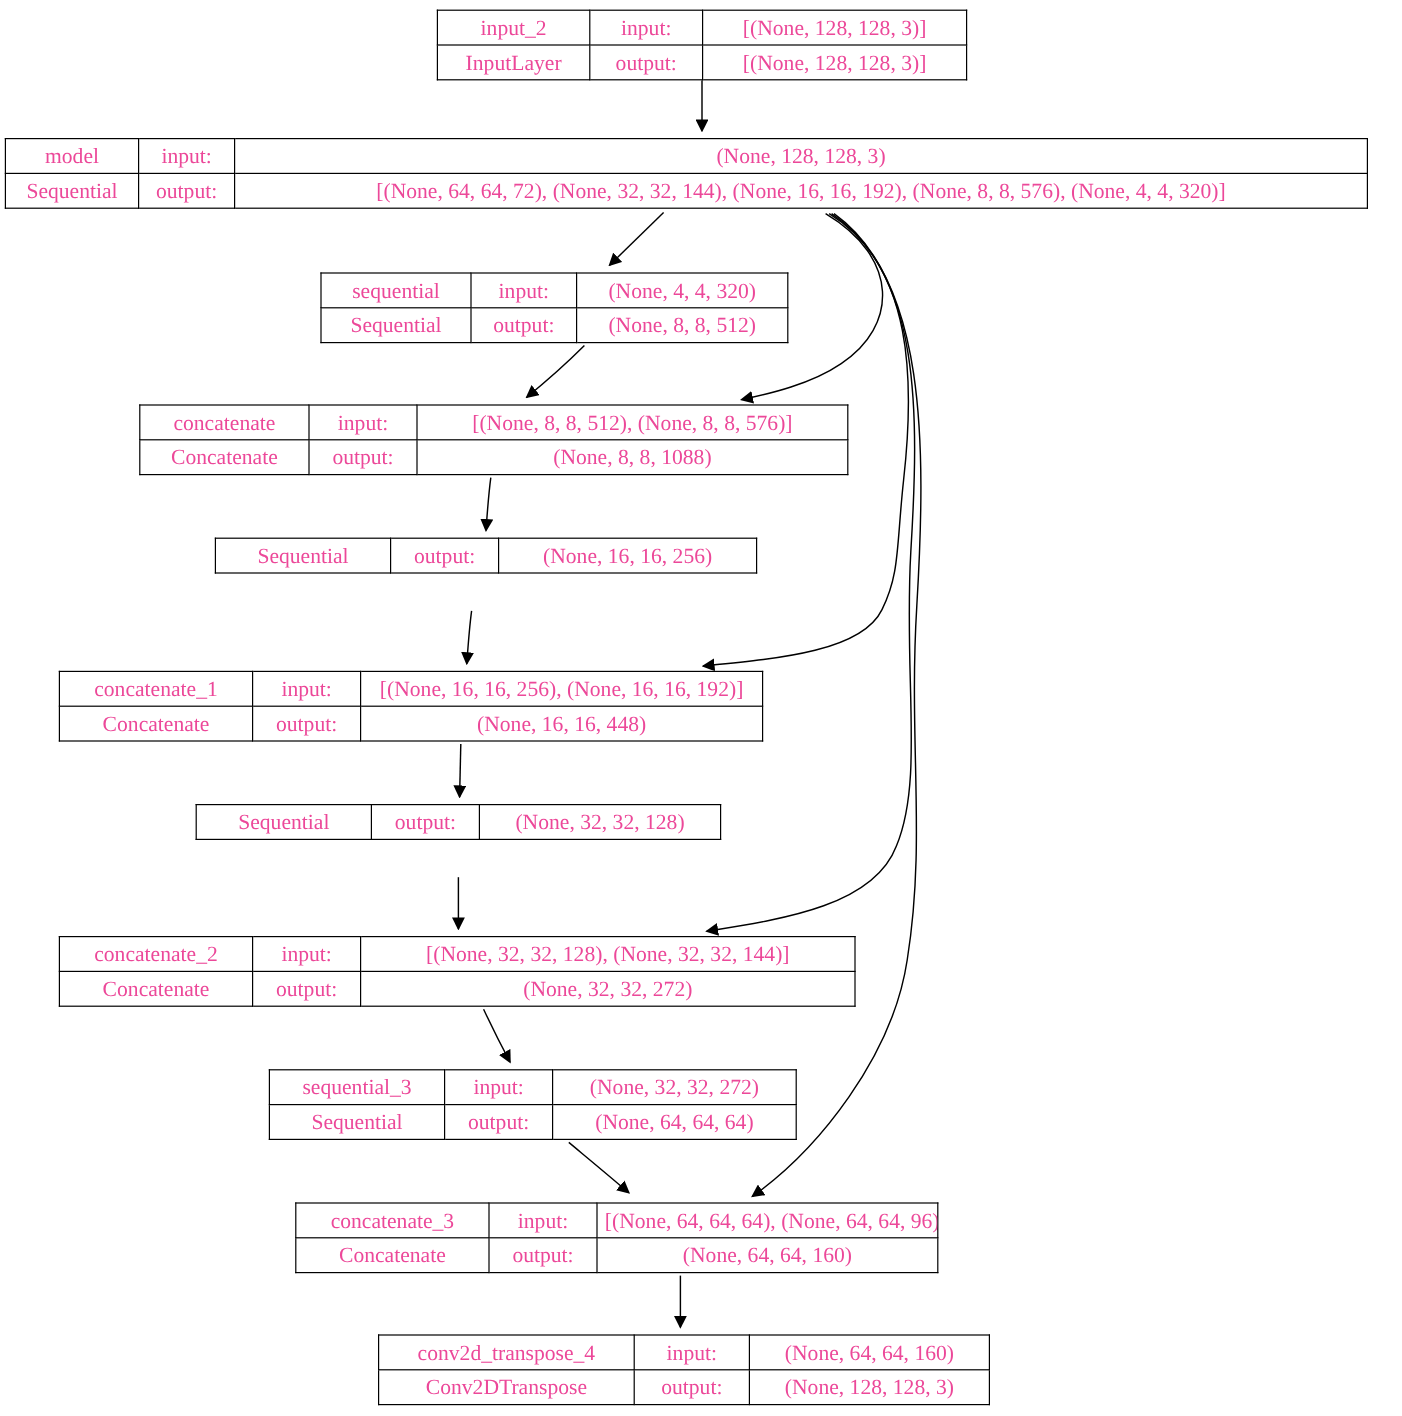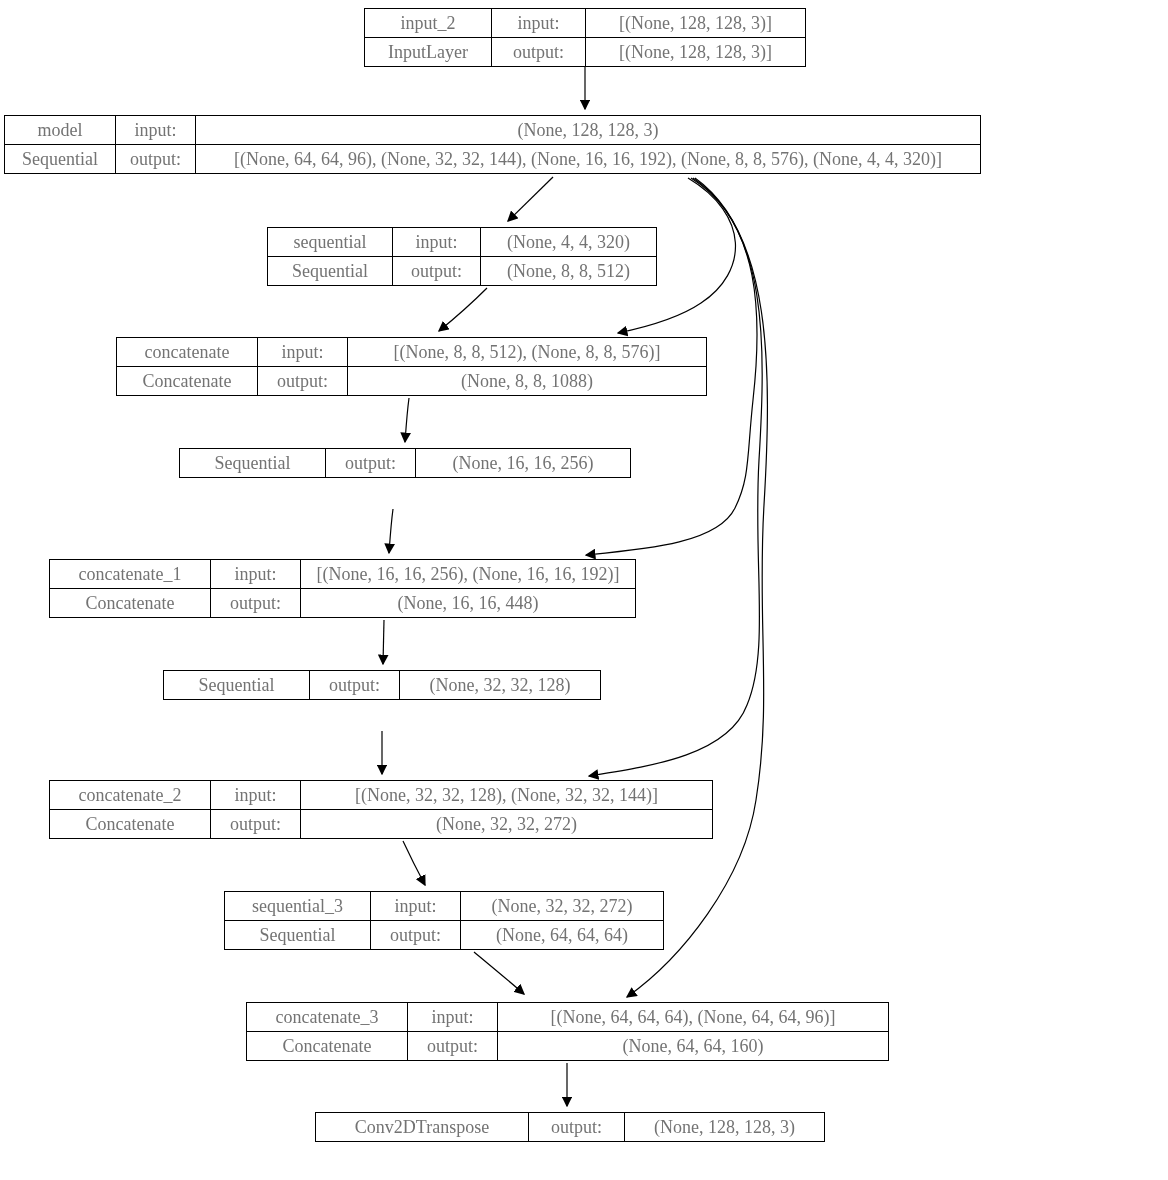--- a/index.html
+++ b/index.html
@@ -6,21 +6,21 @@
     margin: 0;
     padding: 0;
     background: #ffffff;
   }
   #canvas {
     position: relative;
     width: 1168px;
     height: 1180px;
     background: #ffffff;
     font-family: "Liberation Serif", "DejaVu Serif", serif;
-    color: #737373;
+    color: #ec4899;
   }
   #edge-layer {
     position: absolute;
     left: 0;
     top: 0;
     z-index: 0;
   }
   #edge-layer path.edge {
     fill: none;
     stroke: #000000;
@@ -85,36 +85,36 @@
       <td>[(None, 128, 128, 3)]</td>
     </tr>
     <tr>
       <td>InputLayer</td>
       <td>output:</td>
       <td>[(None, 128, 128, 3)]</td>
     </tr>
   </tbody>
     </table>
 
-  <table class="node" style="left:4px;top:115px;width:977px;">
+  <table class="node" style="left:4px;top:115px;width:1136px;">
     <colgroup>
         <col style="width:111px">
         <col style="width:80px">
         <col>
       </colgroup>
     <tbody>
         <tr>
       <td>model</td>
       <td>input:</td>
       <td>(None, 128, 128, 3)</td>
     </tr>
     <tr>
       <td>Sequential</td>
       <td>output:</td>
-      <td>[(None, 64, 64, 96), (None, 32, 32, 144), (None, 16, 16, 192), (None, 8, 8, 576), (None, 4, 4, 320)]</td>
+      <td>[(None, 64, 64, 72), (None, 32, 32, 144), (None, 16, 16, 192), (None, 8, 8, 576), (None, 4, 4, 320)]</td>
     </tr>
   </tbody>
     </table>
 
   <table class="node" style="left:267px;top:227px;width:390px;">
     <colgroup>
         <col style="width:125px">
         <col style="width:88px">
         <col>
       </colgroup>
@@ -235,21 +235,21 @@
       <td>(None, 32, 32, 272)</td>
     </tr>
     <tr>
       <td>Sequential</td>
       <td>output:</td>
       <td>(None, 64, 64, 64)</td>
     </tr>
   </tbody>
     </table>
 
-  <table class="node" style="left:246px;top:1002px;width:643px;">
+  <table class="node" style="left:246px;top:1002px;width:536px;">
     <colgroup>
         <col style="width:161px">
         <col style="width:90px">
         <col>
       </colgroup>
     <tbody>
         <tr>
       <td>concatenate_3</td>
       <td>input:</td>
       <td>[(None, 64, 64, 64), (None, 64, 64, 96)]</td>
@@ -262,20 +262,25 @@
   </tbody>
     </table>
 
   <table class="node" style="left:315px;top:1112px;width:510px;">
     <colgroup>
         <col style="width:213px">
         <col style="width:96px">
         <col>
       </colgroup>
     <tbody>
+        <tr>
+      <td>conv2d_transpose_4</td>
+      <td>input:</td>
+      <td>(None, 64, 64, 160)</td>
+    </tr>
     <tr>
       <td>Conv2DTranspose</td>
       <td>output:</td>
       <td>(None, 128, 128, 3)</td>
     </tr>
   </tbody>
     </table>
 
 </div>
 

